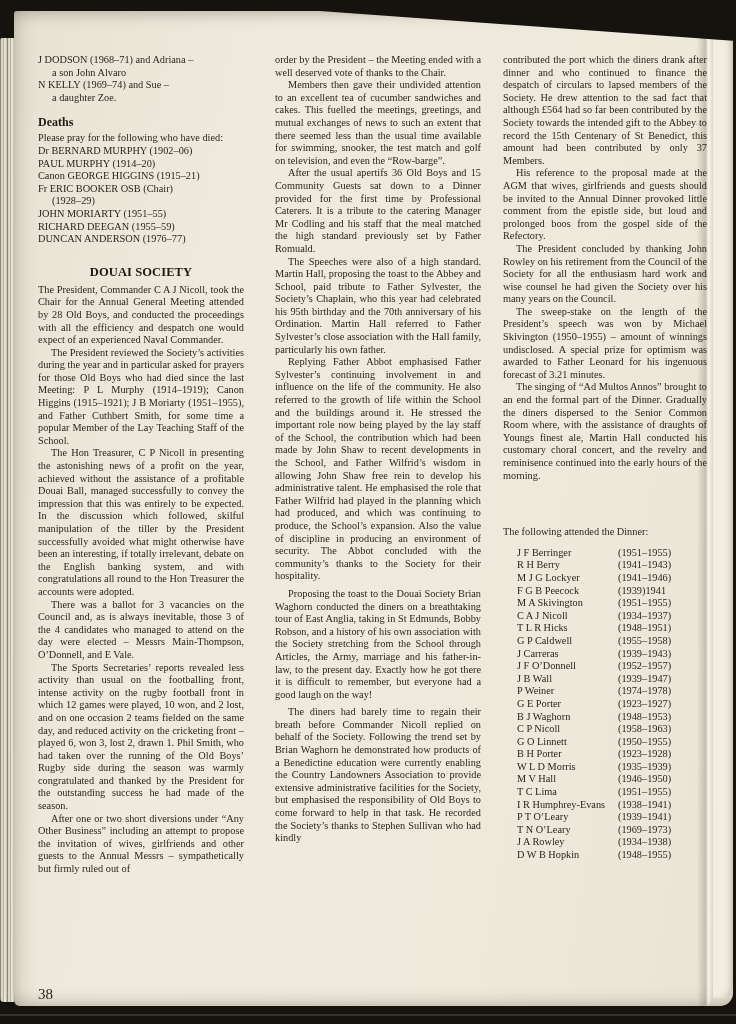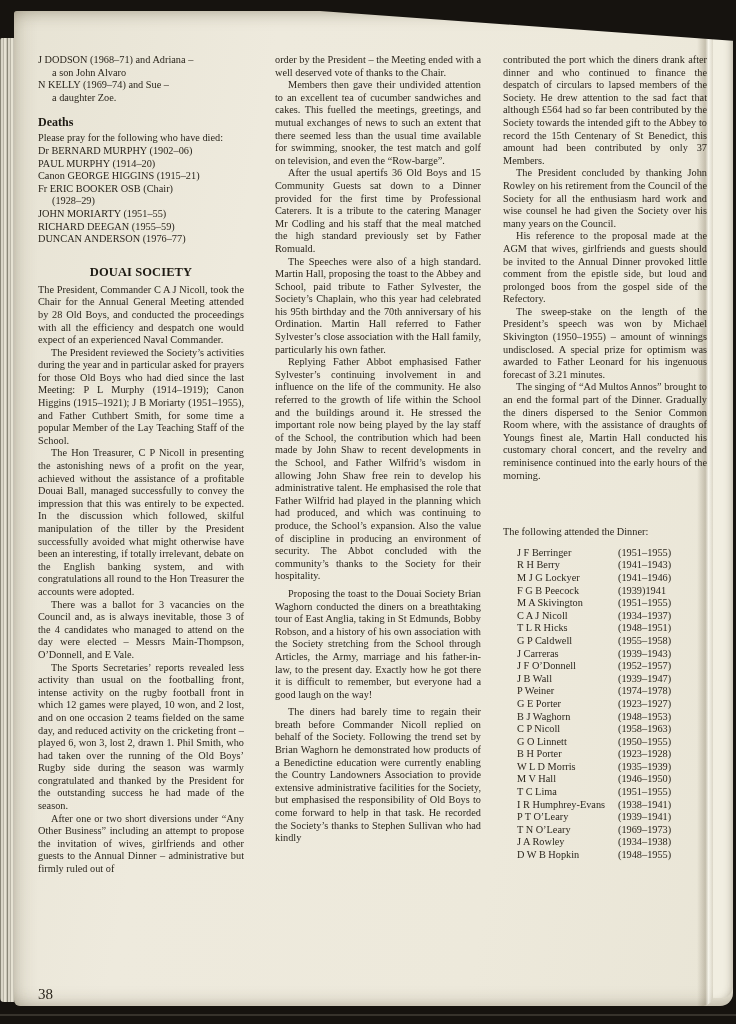--- a/index.html
+++ b/index.html
@@ -107,35 +107,35 @@
           <div>DUNCAN ANDERSON (1976–77)</div>
         </div>
         <div class="h1">
           <div>DOUAI SOCIETY</div>
         </div>
         <p class="ni">The President, Commander C A J Nicoll, took the Chair for the Annual General Meeting attended by 28 Old Boys, and conducted the proceedings with all the efficiency and despatch one would expect of an experienced Naval Commander.</p>
         <p>The President reviewed the Society’s activities during the year and in particular asked for prayers for those Old Boys who had died since the last Meeting: P L Murphy (1914–1919); Canon Higgins (1915–1921); J B Moriarty (1951–1955), and Father Cuthbert Smith, for some time a popular Member of the Lay Teaching Staff of the School.</p>
         <p>The Hon Treasurer, C P Nicoll in presenting the astonishing news of a profit on the year, achieved without the assistance of a profitable Douai Ball, managed successfully to convey the impression that this was entirely to be expected. In the discussion which followed, skilful manipulation of the tiller by the President successfully avoided what might otherwise have been an interesting, if totally irrelevant, debate on the English banking system, and with congratulations all round to the Hon Treasurer the accounts were adopted.</p>
         <p>There was a ballot for 3 vacancies on the Council and, as is always inevitable, those 3 of the 4 candidates who managed to attend on the day were elected – Messrs Main-Thompson, O’Donnell, and E Vale.</p>
         <p>The Sports Secretaries’ reports revealed less activity than usual on the footballing front, intense activity on the rugby football front in which 12 games were played, 10 won, and 2 lost, and on one occasion 2 teams fielded on the same day, and reduced activity on the cricketing front – played 6, won 3, lost 2, drawn 1. Phil Smith, who had taken over the running of the Old Boys’ Rugby side during the season was warmly congratulated and thanked by the President for the outstanding success he had made of the season.</p>
-        <p>After one or two short diversions under “Any Other Business” including an attempt to propose the invitation of wives, girlfriends and other guests to the Annual Dinner – administrative but firmly ruled out of</p>
+        <p>After one or two short diversions under “Any Other Business” including an attempt to propose the invitation of wives, girlfriends and other guests to the Annual Messrs – sympathetically but firmly ruled out of</p>
       </div>
     <div class="col" id="col2">
         <p class="ni">order by the President – the Meeting ended with a well deserved vote of thanks to the Chair.</p>
         <p>Members then gave their undivided attention to an excellent tea of cucumber sandwiches and cakes. This fuelled the meetings, greetings, and mutual exchanges of news to such an extent that there seemed less than the usual time available for swimming, snooker, the test match and golf on television, and even the “Row-barge”.</p>
         <p>After the usual apertifs 36 Old Boys and 15 Community Guests sat down to a Dinner provided for the first time by Professional Caterers. It is a tribute to the catering Manager Mr Codling and his staff that the meal matched the high standard previously set by Father Romuald.</p>
         <p>The Speeches were also of a high standard. Martin Hall, proposing the toast to the Abbey and School, paid tribute to Father Sylvester, the Society’s Chaplain, who this year had celebrated his 95th birthday and the 70th anniversary of his Ordination. Martin Hall referred to Father Sylvester’s close association with the Hall family, particularly his own father.</p>
         <p>Replying Father Abbot emphasised Father Sylvester’s continuing involvement in and influence on the life of the community. He also referred to the growth of life within the School and the buildings around it. He stressed the important role now being played by the lay staff of the School, the contribution which had been made by John Shaw to recent developments in the School, and Father Wilfrid’s wisdom in allowing John Shaw free rein to develop his administrative talent. He emphasised the role that Father Wilfrid had played in the planning which had produced, and which was continuing to produce, the School’s expansion. Also the value of discipline in producing an environment of security. The Abbot concluded with the community’s thanks to the Society for their hospitality.</p>
         <p class="sp">Proposing the toast to the Douai Society Brian Waghorn conducted the diners on a breathtaking tour of East Anglia, taking in St Edmunds, Bobby Robson, and a history of his own association with the Society stretching from the School through Articles, the Army, marriage and his father-in-law, to the present day. Exactly how he got there it is difficult to remember, but everyone had a good laugh on the way!</p>
         <p class="sp">The diners had barely time to regain their breath before Commander Nicoll replied on behalf of the Society. Following the trend set by Brian Waghorn he demonstrated how products of a Benedictine education were currently enabling the Country Landowners Association to provide extensive administrative facilities for the Society, but emphasised the responsibility of Old Boys to come forward to help in that task. He recorded the Society’s thanks to Stephen Sullivan who had kindly</p>
       </div>
     <div class="col" id="col3">
         <p class="ni">contributed the port which the diners drank after dinner and who continued to finance the despatch of circulars to lapsed members of the Society. He drew attention to the sad fact that although £564 had so far been contributed by the Society towards the intended gift to the Abbey to record the 15th Centenary of St Benedict, this amount had been contributed by only 37 Members.</p>
+        <p>His reference to the proposal made at the AGM that wives, girlfriends and guests should be invited to the Annual Dinner provoked little comment from the epistle side, but loud and prolonged boos from the gospel side of the Refectory.</p>
         <p>The President concluded by thanking John Rowley on his retirement from the Council of the Society for all the enthusiasm hard work and wise counsel he had given the Society over his many years on the Council.</p>
-        <p>His reference to the proposal made at the AGM that wives, girlfriends and guests should be invited to the Annual Dinner provoked little comment from the epistle side, but loud and prolonged boos from the gospel side of the Refectory.</p>
         <p>The sweep-stake on the length of the President’s speech was won by Michael Skivington (1950–1955) – amount of winnings undisclosed. A special prize for optimism was awarded to Father Leonard for his ingenuous forecast of 3.21 minutes.</p>
         <p>The singing of “Ad Multos Annos” brought to an end the formal part of the Dinner. Gradually the diners dispersed to the Senior Common Room where, with the assistance of draughts of Youngs finest ale, Martin Hall conducted his customary choral concert, and the revelry and reminisence continued into the early hours of the morning.</p>
         <p class="intro">The following attended the Dinner:</p>
         <div class="att">
           <div class="row">
             <span class="name">J F Berringer</span>
             <span class="yrs">(1951–1955)</span>
           </div>
           <div class="row">
             <span class="name">R H Berry</span>

